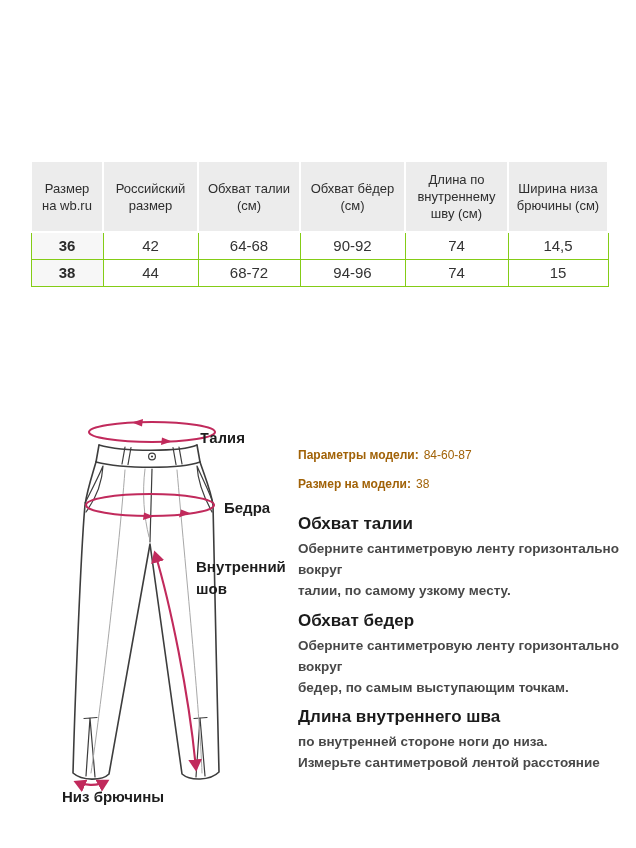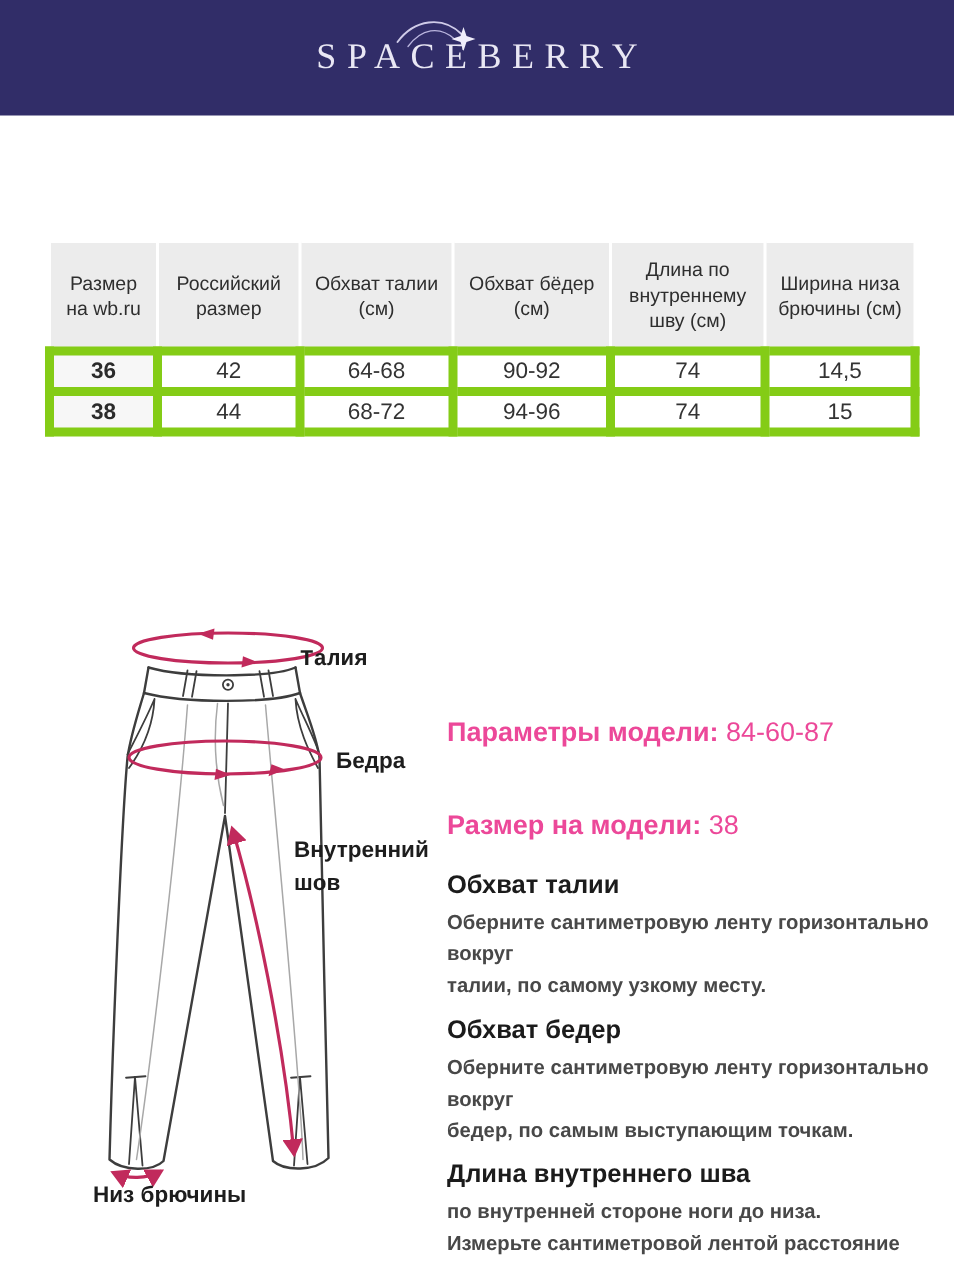--- a/index.html
+++ b/index.html
@@ -28,61 +28,51 @@
     position:absolute; left:30px; top:160px; width:577px;
     border-collapse:collapse; table-layout:fixed;
     text-align:center;
   }
   .size-table th {
     background:#ececec; border:2px solid #ffffff;
     font-size:13px; font-weight:normal; color:#2e2e2e;
     line-height:17px; padding:9px 5px; height:52px; vertical-align:middle;
   }
   .size-table td {
-    border:6px solid #84cc16; background:#fff;
+    border:1px solid #84cc16; background:#fff;
     font-size:15px; color:#333; height:27px; vertical-align:middle;
   }
   .size-table td.first-col { background:#f7f7f7; font-weight:bold; color:#2b2b2b; }
 
   
   .pants-figure { position:absolute; left:38px; top:413px; width:250px; height:395px; }
   .fig-label {
     position:absolute; font-size:15px; font-weight:700; color:#1d1d1d; line-height:22px;
   }
   .fig-label.waist  { left:200px; top:429px;font-family:Liberation Mono, monospace; }
   .fig-label.hips   { left:224px; top:497px; }
   .fig-label.inseam { left:196px; top:556px; width:104px; }
   .fig-label.hem    { left:62px;  top:786px; }
 
   
   .info-col { position:absolute; left:298px; top:441px; width:324px; }
-  .model-line { font-size:18px; line-height:29px; color:#ec4899;margin-top:33px; }
+  .model-line { font-size:12px; line-height:29px; color:#a16207; }
   .model-line .lbl { font-weight:700; }
   .model-line .val { font-weight:normal; margin-left:5px; }
   .section.s1 { margin-top:13px; }
   .section.s2 { margin-top:8px; }
   .section.s3 { margin-top:7px; }
   .section-title { font-size:17px; font-weight:700; line-height:24px; color:#1b1b1b; margin-bottom:2px; }
   .section-line  { font-size:13.5px; line-height:21px; color:#484848;font-weight:bold; }
 </style>
 </head>
 <body>
 
 <div class="page">
 
-  <div class="brand-header">
-    <div class="logo-wrap">
-      <svg class="comet" width="60" height="32" viewBox="0 0 60 32">
-        <path d="M3,19 C14,4 33,1 46,14" fill="none" stroke="#cfcbe8" stroke-width="1.3" stroke-linecap="round"></path>
-        <path d="M10,22 C19,10 31,8 41,17" fill="none" stroke="#b9b4dd" stroke-width="0.9" stroke-linecap="round"></path>
-        <path d="M47,9 L49,15 L55,17 L49,19 L47,25 L45,19 L39,17 L45,15 Z" fill="#f0eefb"></path>
-      </svg>
-      <div class="logo-text">SPACEBERRY</div>
-    </div>
-  </div>
 
   <table class="size-table">
     <colgroup>
       <col style="width:72px">
         <col style="width:95px">
         <col style="width:102px">
       <col style="width:105px">
         <col style="width:103px">
         <col style="width:100px">
     </colgroup>

